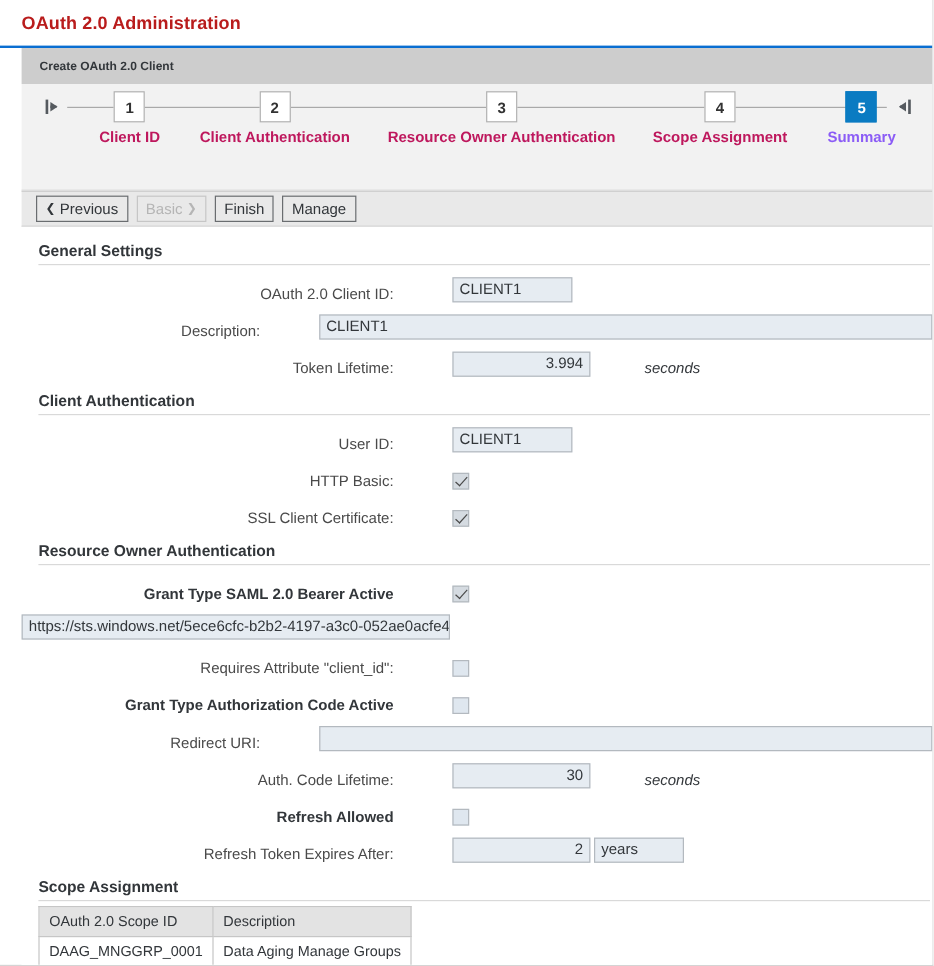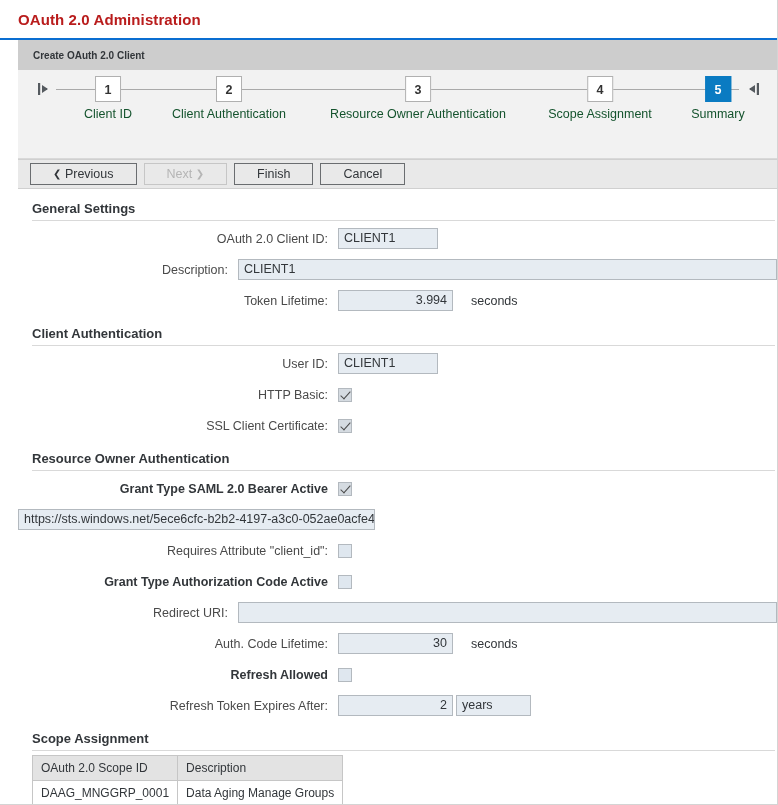--- a/index.html
+++ b/index.html
@@ -110,26 +110,27 @@
     box-sizing: border-box;
   }
   .step.active .step-box {
     background: #0a7bc2;
     border-color: #0a7bc2;
     color: #ffffff;
   }
   .step-label {
     margin-top: 5px;
     font-size: 12.5px;
-    color: #14532d;
+    color: #be185d;
     white-space: nowrap;
+    font-weight: bold;
   }
   .step.active .step-label {
-    font-weight: normal;
-    color: #14532d;
+    font-weight: bold;
+    color: #8b5cf6;
   }
 
   
   .toolbar {
     background: #e9e9e9;
     height: 30px;
     display: flex;
     align-items: center;
     padding-left: 12px;
     gap: 7px;
@@ -140,21 +141,21 @@
     border-bottom: 1px solid #d0d0d0;
   }
   .btn {
     background: #e9e9e9;
     border: 1px solid #6a6d70;
     color: #32363a;
     font-size: 12.5px;
     font-family: "Liberation Sans", sans-serif;
     height: 22px;
     line-height: 20px;
-    padding: 0 22px;
+    padding: 0 7px;
     cursor: pointer;
     white-space: nowrap;
     box-sizing: border-box;
   }
   .btn.disabled {
     color: #b5b5b5;
     border-color: #c6c6c6;
     cursor: default;
   }
   .btn .chev {
@@ -174,23 +175,24 @@
     padding: 12px 0 4px 14px;
   }
   .section-rule {
     height: 1px;
     background: #d9d9d9;
     margin: 0 2px 0 14px;
   }
 
   .frow {
     display: flex;
-    align-items: center;
+    align-items: flex-end;
     min-height: 27px;
     margin-top: 4px;
+    gap: 39px;
   }
   .flabel {
     width: 320px;
     text-align: right;
     padding-right: 10px;
     font-size: 12.5px;
     color: #4a4a4a;
     box-sizing: border-box;
     white-space: nowrap;
   }
@@ -212,21 +214,22 @@
     overflow: hidden;
   }
   .finput.w-small  { width: 100px; }
   .finput.w-num    { width: 115px; text-align: right; }
   .finput.w-wide   { width: 357px; }
   .finput.w-huge   { width: 790px; }
   .finput.w-unit   { width: 75px; text-align: left; }
   .unit-text {
     font-size: 12.5px;
     color: #32363a;
-    margin-left: 18px;
+    margin-left: 6px;
+    font-style: italic;
   }
   .box-pair { display: flex; align-items: center; }
   .box-pair .finput + .finput { margin-left: 3px; }
 
   .chk {
     width: 14px;
     height: 14px;
     border: 1px solid #b3b9bf;
     background: #dfe7ef;
     box-sizing: border-box;
@@ -339,28 +342,28 @@
         </div>
       </div>
     </div>
 
     <div class="toolbar top">
       <button class="btn">
         <span class="chev">❮</span>
         <span>Previous</span>
       </button>
       <button class="btn disabled">
-        <span>Next</span>
+        <span>Basic</span>
         <span class="chev">❯</span>
       </button>
       <button class="btn">
         <span>Finish</span>
       </button>
       <button class="btn">
-        <span>Cancel</span>
+        <span>Manage</span>
       </button>
     </div>
 
     <div class="content">
 
       <div class="section-title">General Settings</div>
       <div class="section-rule"></div>
 
       <div class="frow">
         <div class="flabel">OAuth 2.0 Client ID:</div>

